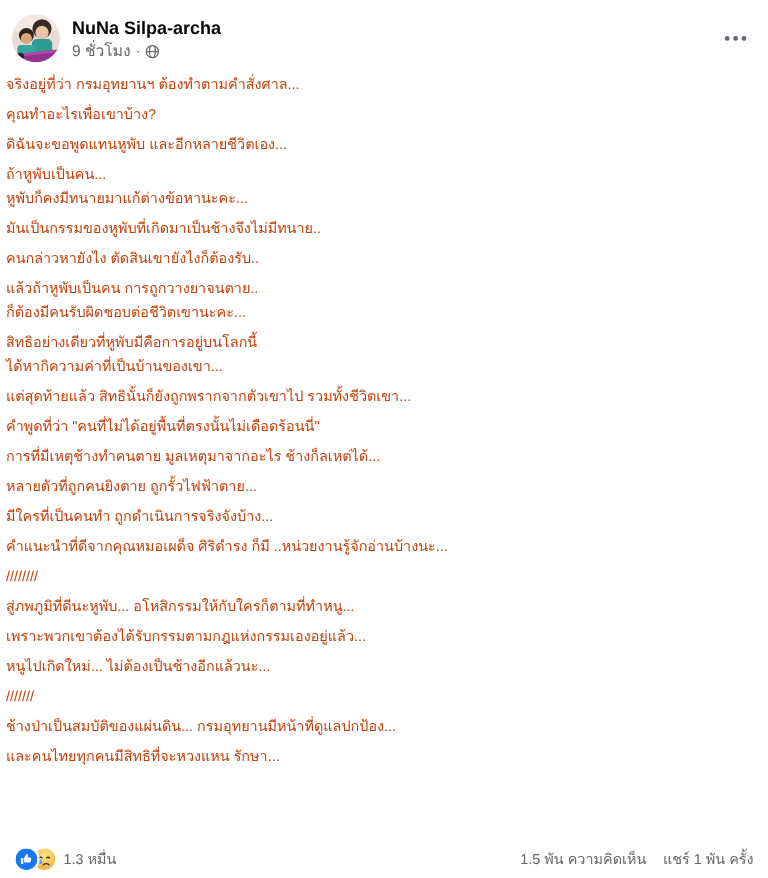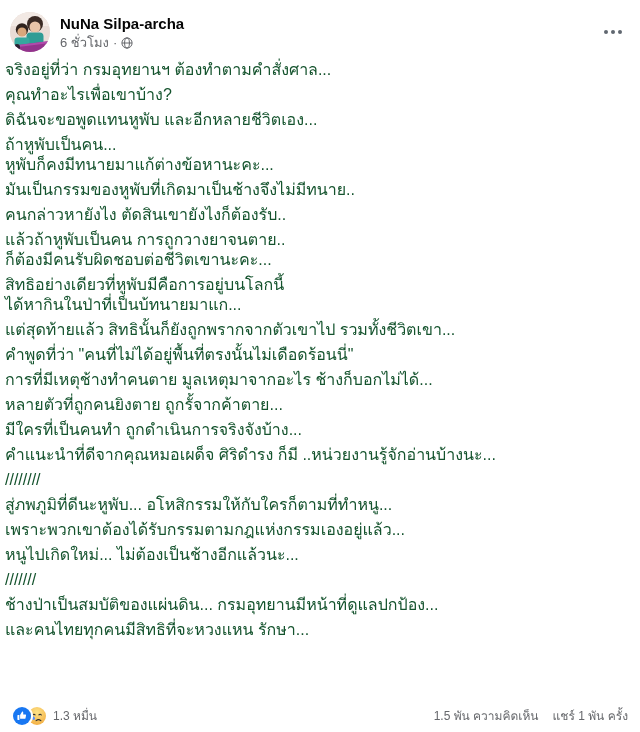--- a/index.html
+++ b/index.html
@@ -15,21 +15,21 @@
   .post-header{display:flex;align-items:flex-start;padding:12px 12px 4px 10px;position:relative;text-align:right;}
   .avatar{width:40px;height:40px;border-radius:50%;overflow:hidden;flex:0 0 40px;cursor:pointer;box-shadow:0 0 0 1px rgba(0,0,0,.06) inset;}
   .avatar svg{display:block;}
   .header-info{margin-left:10px;padding-top:2px;min-width:0;}
   .author{font-weight:700;font-size:15px;line-height:19px;color:#050505;cursor:pointer;}
   .meta{display:flex;align-items:center;gap:4px;font-size:13px;line-height:16px;color:#65676B;margin-top:2px;}
   .meta .sep{color:#65676B;}
   .more-btn{position:absolute;right:12px;top:16px;background:none;border:none;padding:6px 4px;cursor:pointer;line-height:0;border-radius:50%;}
 
   
-  .post-body{padding:4px 10px 0 5px;font-size:16px;line-height:20px;color:#14532d;}
+  .post-body{padding:4px 10px 0 5px;font-size:12px;line-height:20px;color:#c2410c;}
   .para{margin:0 0 5px 0;white-space:pre-wrap;}
 
   
   .post-footer{position:absolute;left:0;right:0;bottom:7px;display:flex;justify-content:space-between;align-items:center;padding:0 12px 0 13px;font-size:12px;color:#65676B;}
   .reactions{display:flex;align-items:center;gap:7px;cursor:pointer;}
   .reaction-icons{display:flex;align-items:center;}
   .reaction-icons .ric{display:inline-block;border-radius:50%;line-height:0;}
   .reaction-icons .ric + .ric{margin-left:-3px;}
   .reaction-icons .ric.front{position:relative;z-index:2;box-shadow:0 0 0 2px #fff;}
   .reaction-count{color:#65676B;}
@@ -58,21 +58,21 @@
         <g transform="rotate(-7 20 35)">
           <rect x="-3" y="31.5" width="46" height="10" fill="#93338d"></rect>
           <rect x="-3" y="31.5" width="46" height="2" fill="#b04bac"></rect>
         </g>
         <circle cx="7" cy="35" r="3" fill="#2b2330"></circle>
       </svg>
     </div>
     <div class="header-info">
       <div class="author">NuNa Silpa-archa</div>
       <div class="meta">
-        <span>6 ชั่วโมง</span>
+        <span>9 ชั่วโมง</span>
         <span class="sep">·</span>
         <svg width="12" height="12" viewBox="0 0 12 12">
           <g fill="none" stroke="#65676B" stroke-width="1">
             <circle cx="6" cy="6" r="5.1"></circle>
             <path d="M1 6h10"></path>
             <ellipse cx="6" cy="6" rx="2.4" ry="5.1"></ellipse>
           </g>
         </svg>
       </div>
     </div>
@@ -86,25 +86,25 @@
   </div>
 
   <div class="post-body">
       <div class="para"><div>จริงอยู่ที่ว่า กรมอุทยานฯ ต้องทำตามคำสั่งศาล...</div></div>
       <div class="para"><div>คุณทำอะไรเพื่อเขาบ้าง?</div></div>
       <div class="para"><div>ดิฉันจะขอพูดแทนหูพับ และอีกหลายชีวิตเอง...</div></div>
       <div class="para"><div>ถ้าหูพับเป็นคน...</div><div>หูพับก็คงมีทนายมาแก้ต่างข้อหานะคะ...</div></div>
       <div class="para"><div>มันเป็นกรรมของหูพับที่เกิดมาเป็นช้างจึงไม่มีทนาย..</div></div>
       <div class="para"><div>คนกล่าวหายังไง ตัดสินเขายังไงก็ต้องรับ..</div></div>
       <div class="para"><div>แล้วถ้าหูพับเป็นคน การถูกวางยาจนตาย..</div><div>ก็ต้องมีคนรับผิดชอบต่อชีวิตเขานะคะ...</div></div>
-      <div class="para"><div>สิทธิอย่างเดียวที่หูพับมีคือการอยู่บนโลกนี้</div><div>ได้หากินในป่าที่เป็นบ้ทนายมาแก...</div></div>
+      <div class="para"><div>สิทธิอย่างเดียวที่หูพับมีคือการอยู่บนโลกนี้</div><div>ได้หากิความค่าที่เป็นบ้านของเขา...</div></div>
       <div class="para"><div>แต่สุดท้ายแล้ว สิทธินั้นก็ยังถูกพรากจากตัวเขาไป รวมทั้งชีวิตเขา...</div></div>
       <div class="para"><div>คำพูดที่ว่า "คนที่ไม่ได้อยู่พื้นที่ตรงนั้นไม่เดือดร้อนนี่"</div></div>
-      <div class="para"><div>การที่มีเหตุช้างทำคนตาย มูลเหตุมาจากอะไร ช้างก็บอกไม่ได้...</div></div>
-      <div class="para"><div>หลายตัวที่ถูกคนยิงตาย ถูกรั้จากค้าตาย...</div></div>
+      <div class="para"><div>การที่มีเหตุช้างทำคนตาย มูลเหตุมาจากอะไร ช้างก็ลเหต่ได้...</div></div>
+      <div class="para"><div>หลายตัวที่ถูกคนยิงตาย ถูกรั้วไฟฟ้าตาย...</div></div>
       <div class="para"><div>มีใครที่เป็นคนทำ ถูกดำเนินการจริงจังบ้าง...</div></div>
       <div class="para"><div>คำแนะนำที่ดีจากคุณหมอเผด็จ ศิริดำรง ก็มี ..หน่วยงานรู้จักอ่านบ้างนะ...</div></div>
       <div class="para"><div>////////</div></div>
       <div class="para"><div>สู่ภพภูมิที่ดีนะหูพับ... อโหสิกรรมให้กับใครก็ตามที่ทำหนู...</div></div>
       <div class="para"><div>เพราะพวกเขาต้องได้รับกรรมตามกฎแห่งกรรมเองอยู่แล้ว...</div></div>
       <div class="para"><div>หนูไปเกิดใหม่... ไม่ต้องเป็นช้างอีกแล้วนะ...</div></div>
       <div class="para"><div>///////</div></div>
       <div class="para"><div>ช้างป่าเป็นสมบัติของแผ่นดิน... กรมอุทยานมีหน้าที่ดูแลปกป้อง...</div></div>
       <div class="para"><div>และคนไทยทุกคนมีสิทธิที่จะหวงแหน รักษา...</div></div>
     </div>

